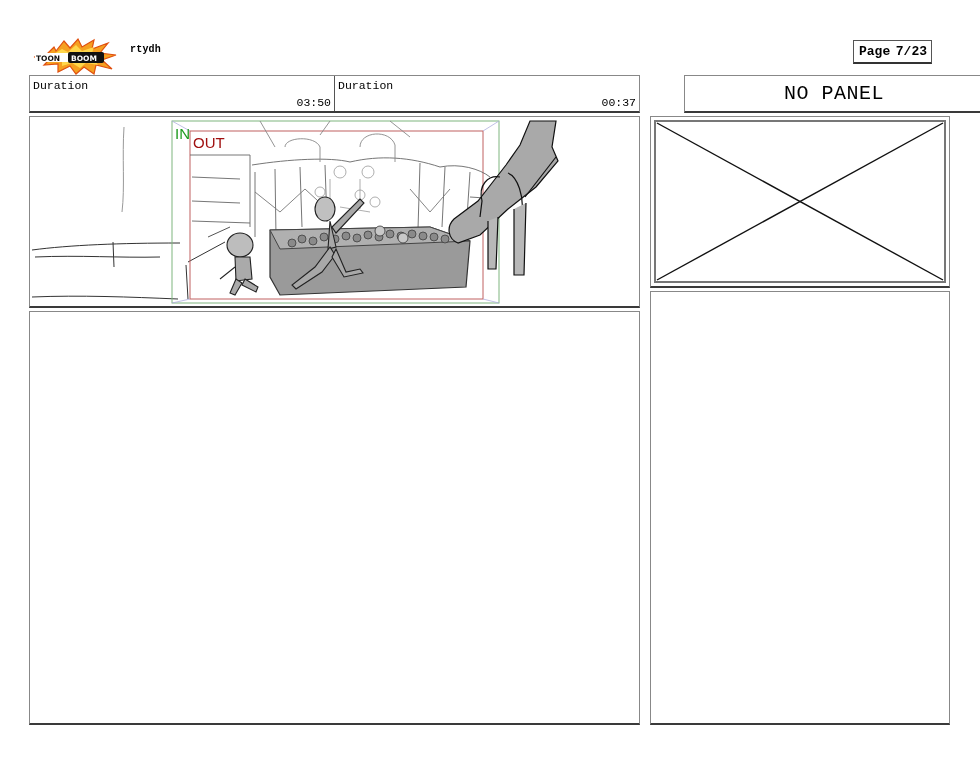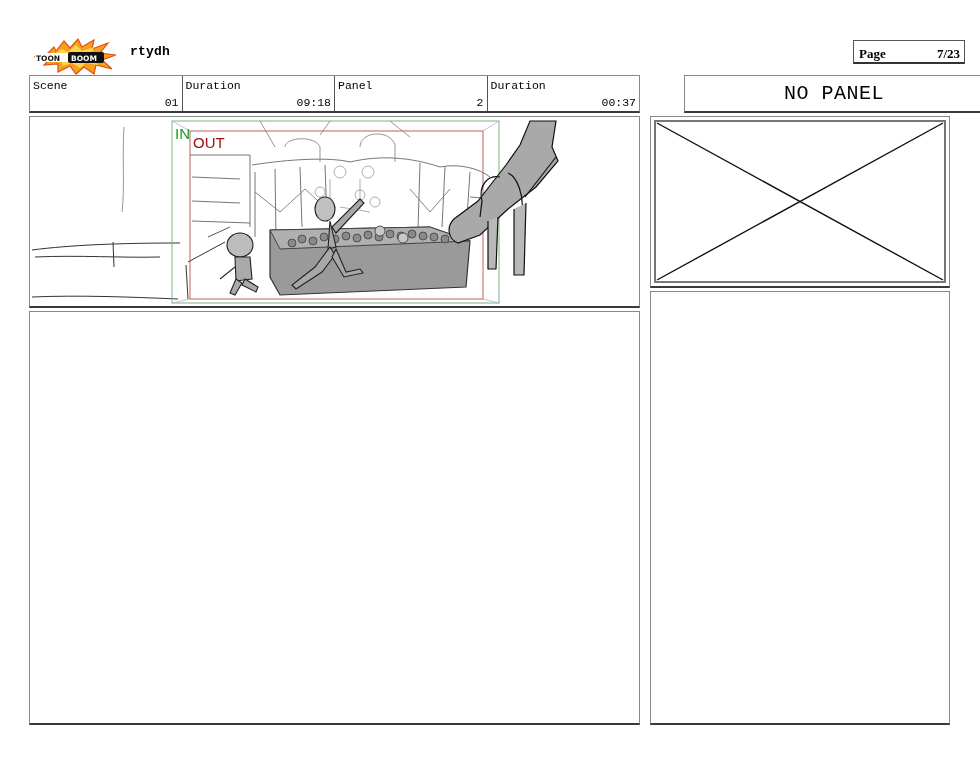--- a/index.html
+++ b/index.html
@@ -1,21 +1,21 @@
 <!DOCTYPE html>
 <html><head>
   <meta charset="utf-8">
   <style>
     html, body { margin: 0; padding: 0; background: #ffffff; }
     body { width: 980px; height: 769px; position: relative; overflow: hidden; font-family: "Liberation Mono", "DejaVu Sans Mono", monospace; color: #000; }
     .abs { position: absolute; box-sizing: border-box; }
     .frame { border: 1px solid #5a5a5a; border-right-color: #888; border-top-color: #888; border-left-color: #888; border-bottom: 2px solid #3a3a3a; background: #fff; }
     .logo { left: 32px; top: 37px; width: 86px; height: 38px; }
-    .project-title { left: 130px; top: 44px; font-size: 13px; font-weight: bold; letter-spacing: 0.2px; }
-    .page-box { left: 853px; top: 40px; width: 112px; height: 24px; border: 1px solid #555; border-bottom: 2px solid #333; font-size: 13px; font-weight: bold; display: flex; align-items: flex-end; justify-content: space-between; padding: 0 4px 0 5px; font-family: Liberation Serif, serif; }
+    .project-title { left: 130px; top: 44px; font-size: 10px; font-weight: bold; letter-spacing: 0.2px; }
+    .page-box { left: 853px; top: 40px; width: 79px; height: 24px; border: 1px solid #555; border-bottom: 2px solid #333; font-size: 13px; font-weight: bold; display: flex; align-items: center; justify-content: space-between; padding: 0 4px 0 5px; }
     .header-row { left: 29px; top: 75px; width: 611px; height: 38px; display: flex; }
     .hcell { flex: 1; position: relative; border-right: 1px solid #555; }
     .hcell:last-child { border-right: none; }
     .hcell .lbl { position: absolute; left: 3px; top: 3px; font-size: 11.5px; }
     .hcell .val { position: absolute; right: 3px; top: 20px; font-size: 11.5px; }
     .nopanel { left: 650px; top: 75px; width: 300px; height: 38px; font-size: 20px; display: flex; align-items: center; justify-content: center; letter-spacing: 0.5px; margin-left: 34px; }
     .image-frame { left: 29px; top: 116px; width: 611px; height: 192px; overflow: hidden; text-align: right; }
     .placeholder-frame { left: 650px; top: 116px; width: 300px; height: 172px; padding: 3px; }
     .placeholder-inner { width: 100%; height: 100%; border: 2px solid #777; box-sizing: border-box; position: relative; }
     .dialog-frame { left: 29px; top: 311px; width: 611px; height: 414px; }
@@ -39,30 +39,22 @@
 
 <div class="abs project-title">rtydh</div>
 
 <div class="abs page-box">
   <span>Page</span>
   <span>7/23</span>
 </div>
 
 <div class="abs frame header-row">
   <div class="hcell">
-    <span class="lbl">Scene</span>
-    <span class="val">01</span>
-  </div>
-  <div class="hcell">
     <span class="lbl">Duration</span>
-    <span class="val">09:18</span>
-  </div>
-  <div class="hcell">
-    <span class="lbl">Panel</span>
-    <span class="val">2</span>
+    <span class="val">03:50</span>
   </div>
   <div class="hcell">
     <span class="lbl">Duration</span>
     <span class="val">00:37</span>
   </div>
 </div>
 
 <div class="abs frame nopanel">NO PANEL</div>
 
 <div class="abs frame image-frame">

